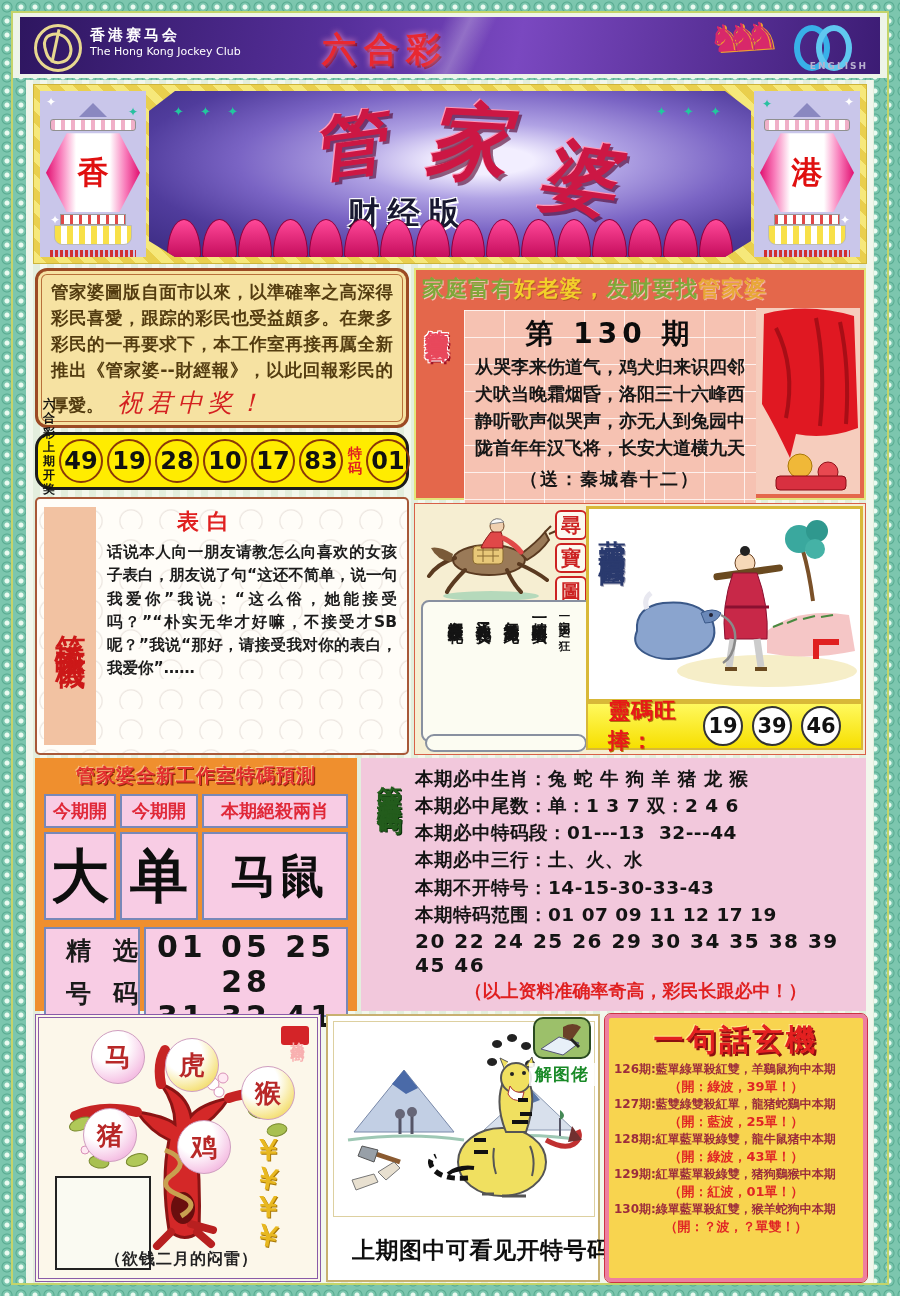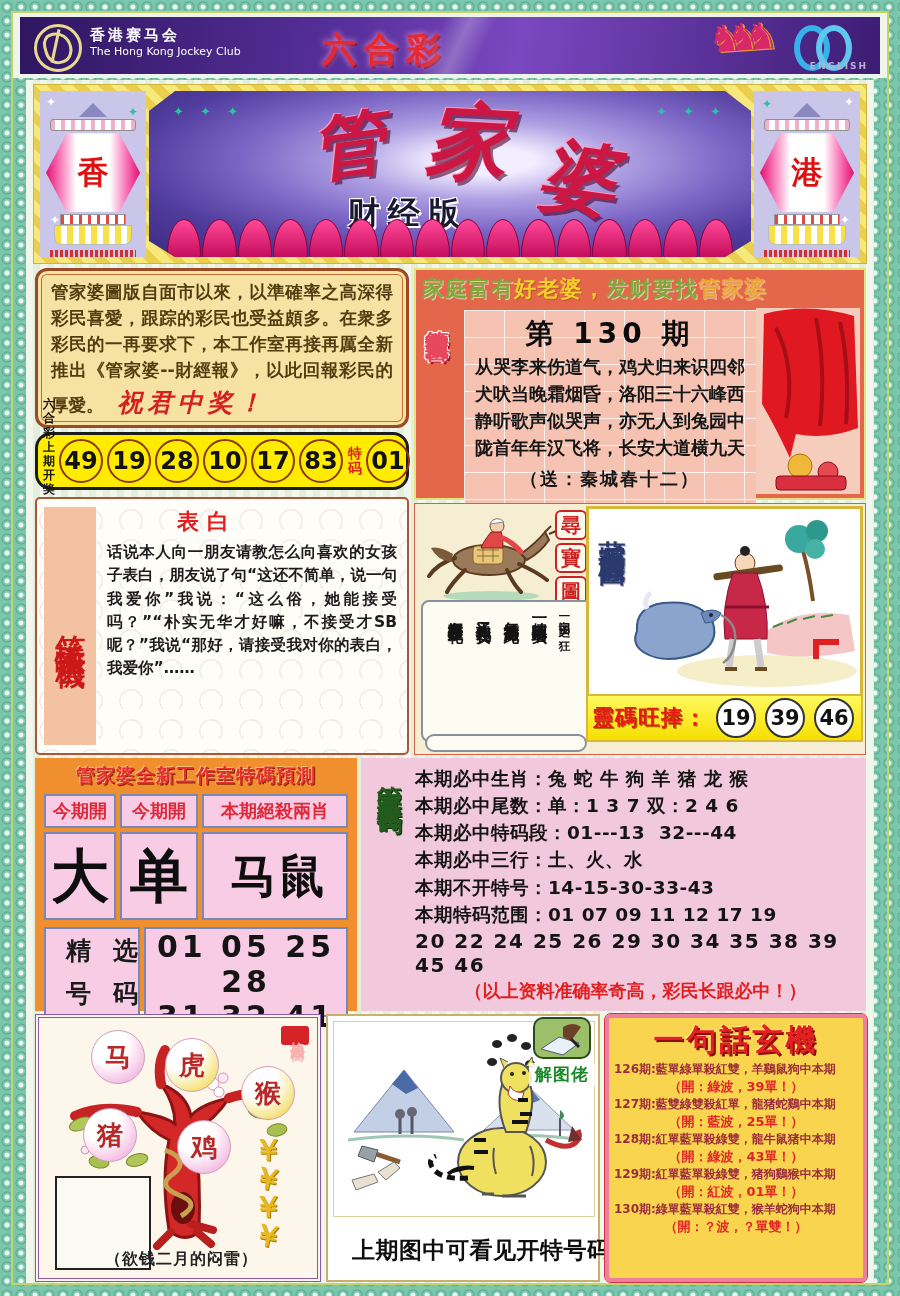--- a/index.html
+++ b/index.html
@@ -66,21 +66,21 @@
   .petals{position:absolute;left:3%;right:3%;bottom:-4px;height:42px;display:flex;gap:1px;}
   .petals span{flex:1;background:linear-gradient(#ff4898,#c00858);border:1px solid #90003c;
     border-radius:50% 50% 45% 45%/85% 85% 15% 15%;}
 
   
   .intro-box{position:absolute;left:35px;top:268px;width:374px;height:160px;box-sizing:border-box;
     background:#f6e2a2;border:3px solid #9c4a24;border-radius:12px;
     box-shadow:inset 0 0 0 3px #f6e2a2,inset 0 0 0 4px #b8703a;padding:9px 13px;}
   .intro-text{font-size:17.5px;line-height:1.48;color:#533c10;font-weight:700;text-align:justify;}
   .intro-text::first-line{text-indent:2em;}
-  .wish{color:#d42020;font-size:25px;font-weight:700;font-style:italic;letter-spacing:5px;margin-left:14px;}
+  .wish{color:#d42020;font-size:25px;font-weight:400;font-style:italic;letter-spacing:5px;margin-left:14px;}
 
   
   .result-strip{position:absolute;left:35px;top:432px;width:374px;height:58px;box-sizing:border-box;
     background:#ffec00;border:3px solid #1c1c1c;border-radius:16px;display:flex;align-items:center;padding:0 5px;}
   .rlabel{width:44px;font-size:12px;font-weight:800;color:#111;line-height:1.18;text-align:center;}
   .ball{width:40px;height:40px;border-radius:50%;border:2.5px solid #8a3808;display:flex;align-items:center;justify-content:center;
     font-size:24px;font-weight:800;color:#111;margin-left:4px;flex:none;}
   .sp-label{width:17px;margin-left:5px;font-size:14px;font-weight:800;color:#e02020;line-height:1.05;word-break:break-all;text-align:center;}
 
   
@@ -121,22 +121,22 @@
     color:#cc2222;font-size:20px;font-weight:900;text-align:center;line-height:26px;margin-bottom:3px;}
   .scroll{position:absolute;left:6px;top:96px;width:170px;height:138px;background:#fcfcf2;border:2px solid #8890a0;border-radius:8px;}
   .scroll::after{content:'';position:absolute;left:2px;right:6px;bottom:-12px;height:14px;background:#fcfcf2;border:2px solid #8890a0;border-radius:9px;}
   .scroll-cols{display:flex;flex-direction:row-reverse;justify-content:center;gap:7px;padding:7px 4px;height:120px;box-sizing:border-box;}
   .scroll-cols .col{writing-mode:vertical-rl;text-orientation:upright;font-size:15.5px;font-weight:800;color:#141414;letter-spacing:1px;}
   .scroll-cols .col.intro{font-size:11.5px;font-weight:700;letter-spacing:2px;}
   .paint-panel{position:absolute;left:171px;top:2px;width:277px;height:196px;box-sizing:border-box;background:#fff;border:3px solid #d8b838;}
   .paint-vlabel{position:absolute;left:5px;top:10px;writing-mode:vertical-rl;text-orientation:upright;
     font-size:27px;font-weight:900;color:#2a3a6e;letter-spacing:5px;text-shadow:1px 1px 0 #aab;z-index:2;}
   .paint-art{position:absolute;left:28px;top:2px;width:242px;height:186px;}
-  .lucky-strip{position:absolute;left:171px;top:190px;width:277px;height:48px;box-sizing:border-box;
-    background:linear-gradient(#fff95e,#f6df00);border:2px solid #d8b838;display:flex;align-items:center;padding:0 4px;}
+  .lucky-strip{position:absolute;left:171px;top:198px;width:277px;height:48px;box-sizing:border-box;
+    background:linear-gradient(#fff95e,#f6df00);border:2px solid #d8b838;display:flex;align-items:center;padding:0 20px;}
   .lucky-label{color:#e81818;font-size:22px;font-weight:900;text-shadow:1px 1px 0 #b07808;letter-spacing:1px;}
   .lucky-ball{width:36px;height:36px;border-radius:50%;background:#fff;border:2px solid #333;display:flex;align-items:center;justify-content:center;
     font-size:21px;font-weight:800;color:#111;margin-left:9px;flex:none;}
 
   
   .pred-box{position:absolute;left:35px;top:758px;width:322px;height:253px;box-sizing:border-box;background:#ef8f2e;padding:5px 9px;}
   .pred-header{text-align:center;font-size:19px;font-weight:900;color:#e43030;letter-spacing:1px;
     text-shadow:-1px -1px 0 #f6c080,1px 1px 0 #8a2808;white-space:nowrap;}
   .pred-grid{display:grid;grid-template-columns:72px 78px 1fr;gap:4px;margin-top:5px;}
   .pred-grid>div{background:#f8cce4;border:2px solid #7888b8;text-align:center;}

